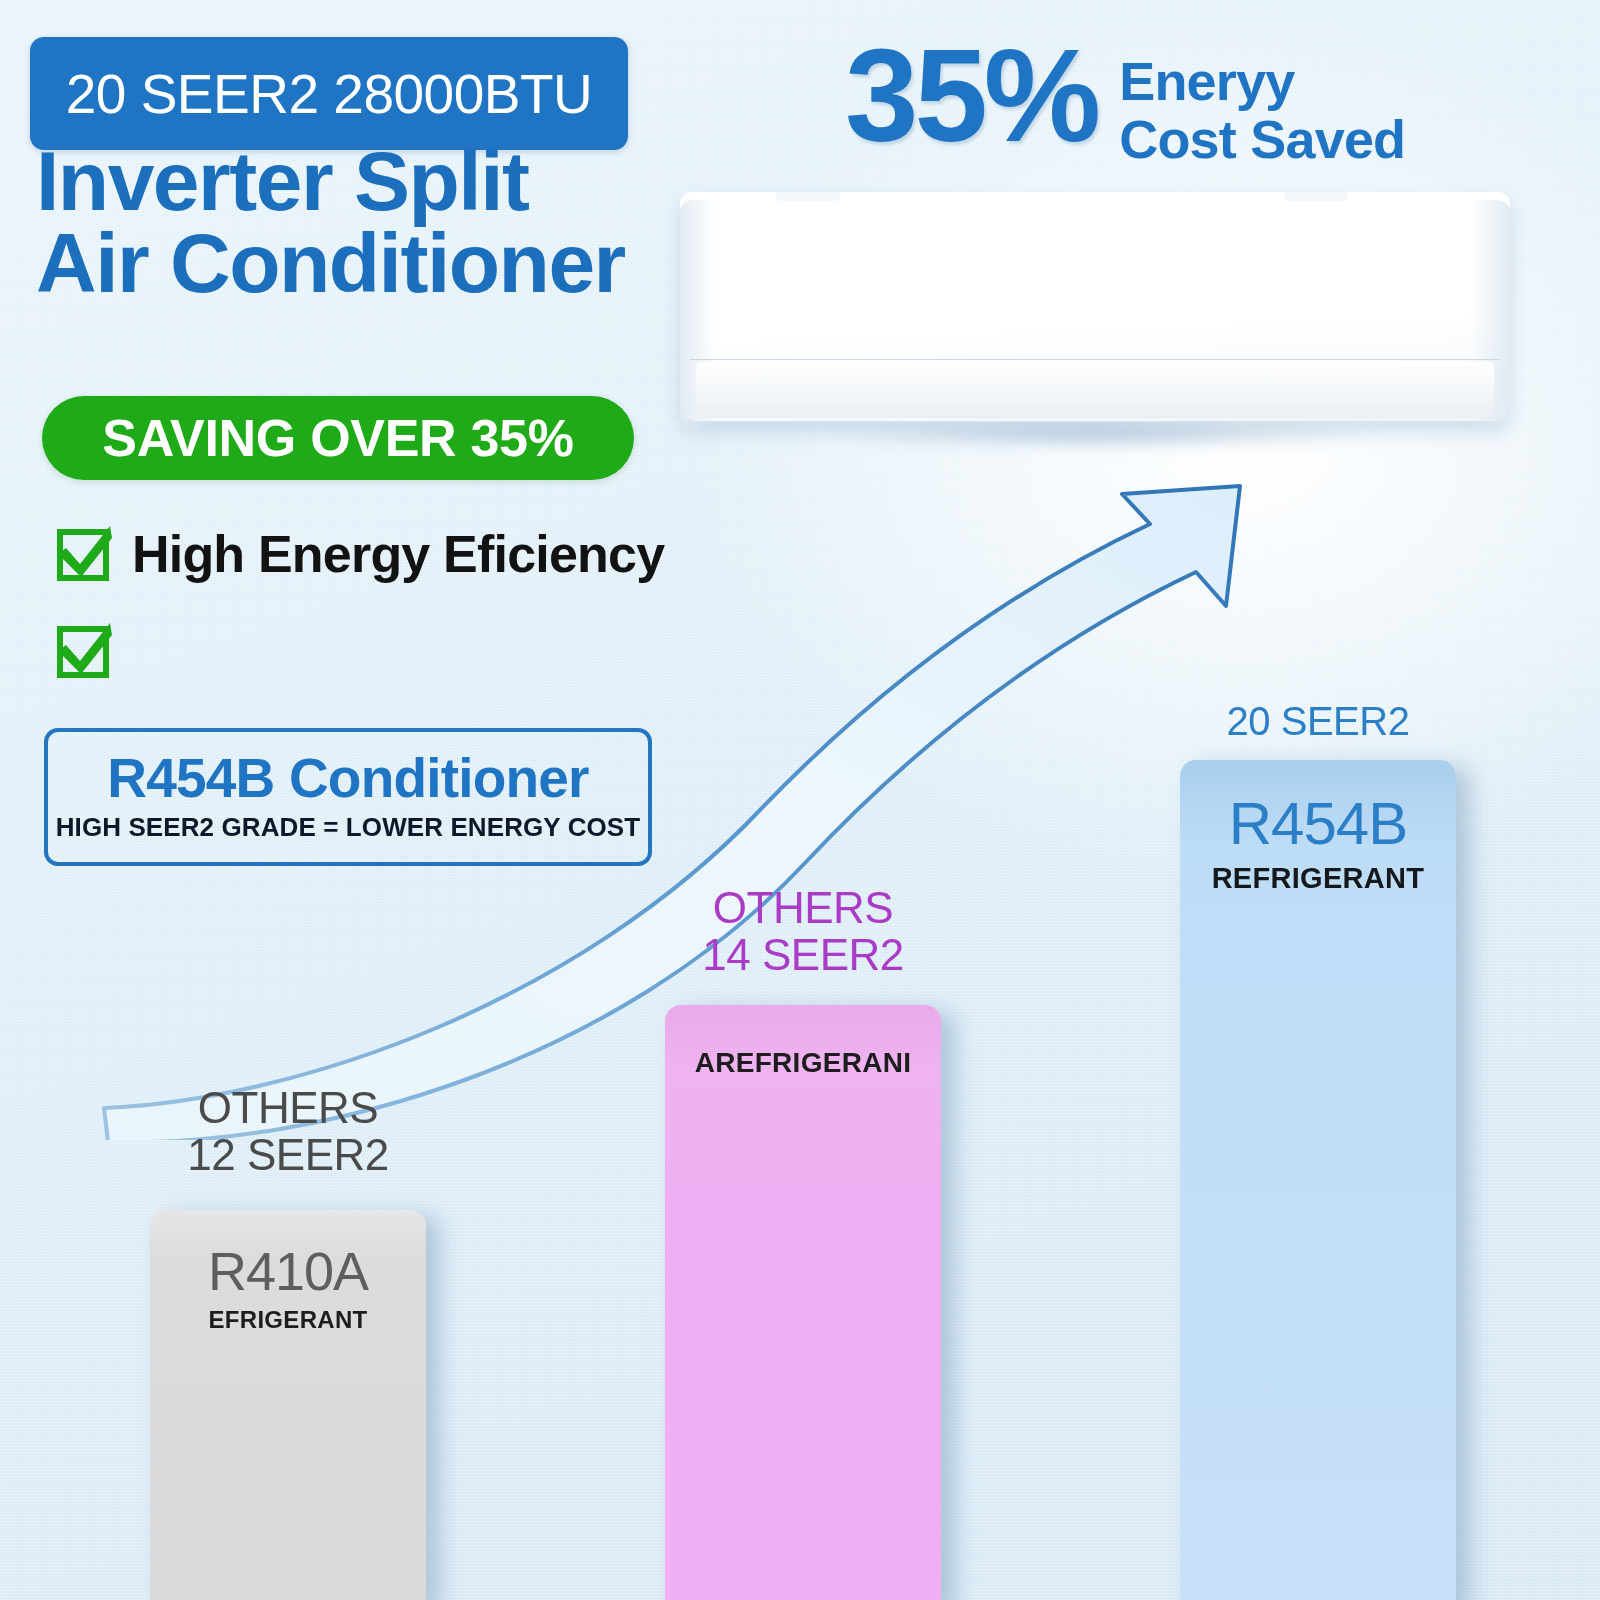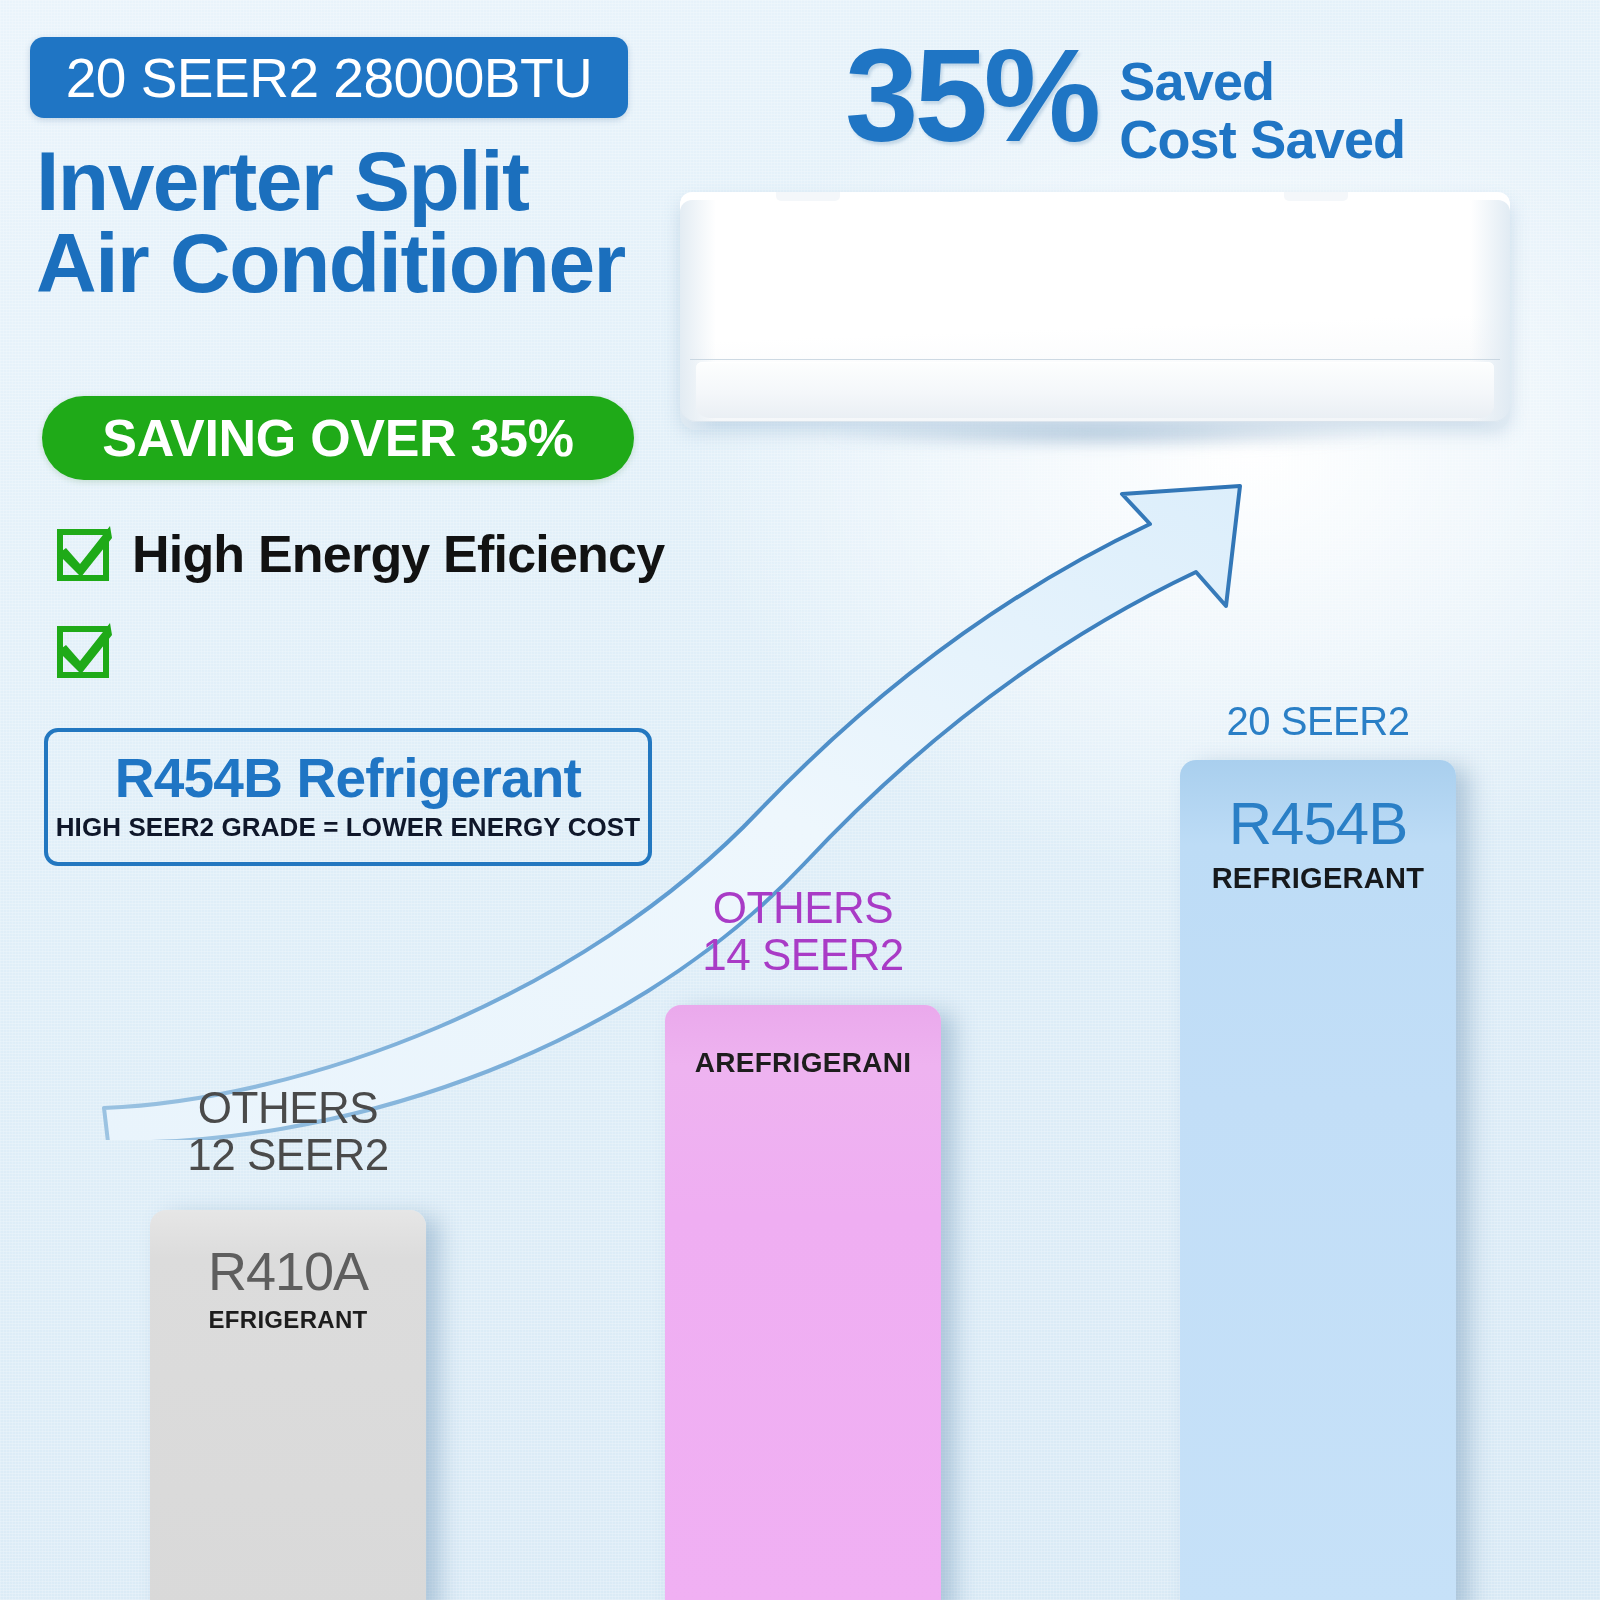--- a/index.html
+++ b/index.html
@@ -12,21 +12,21 @@
   }
   .noise{
     position:absolute;inset:0;pointer-events:none;opacity:.5;
     background-image:
       repeating-linear-gradient(0deg, rgba(255,255,255,.45) 0 1px, rgba(0,0,0,0) 1px 3px),
       repeating-linear-gradient(90deg, rgba(255,255,255,.30) 0 1px, rgba(0,0,0,0) 1px 3px);
   }
 
   
   .badge-seer{
-    position:absolute;left:30px;top:37px;width:598px;height:81px;
+    position:absolute;left:30px;top:37px;width:598px;height:113px;
     background:#1f75c4;border-radius:14px;
     display:flex;align-items:center;justify-content:center;
     box-shadow:0 2px 6px rgba(40,90,140,.22);
   }
   .badge-seer span{
     color:#fff;font-size:55px;font-weight:400;letter-spacing:-.5px;white-space:nowrap;
   }
 
   .headline{
     position:absolute;left:36px;top:140px;width:620px;
@@ -179,28 +179,28 @@
       <svg width="60" height="60" viewBox="0 0 60 60">
         <rect x="4" y="8" width="46" height="46" fill="none" stroke="#1faa18" stroke-width="6"></rect>
         <path d="M2 30 L10 24 L24 40 L54 2 L56 14 L25 53 Z" fill="#1faa18"></path>
       </svg>
     </span>
   </div>
 
 </div>
 
 <div class="ref-box">
-  <div class="t1">R454B Refrigerant</div>
+  <div class="t1">R454B Conditioner</div>
   <div class="t2">HIGH SEER2 GRADE = LOWER ENERGY COST</div>
 </div>
 
 <div class="pct-wrap">
   <div class="pct-num">35%</div>
   <div class="pct-txt">
-    <span>Saved</span>
+    <span>Eneryy</span>
     <span>Cost Saved</span>
   </div>
 </div>
 
 <div class="ac-unit">
   <div class="ac-shadow"></div>
   <div class="ac-body">
     <div class="ac-tab" style="left:96px"></div>
     <div class="ac-tab" style="left:604px"></div>
     <div class="ac-edgeL"></div>

